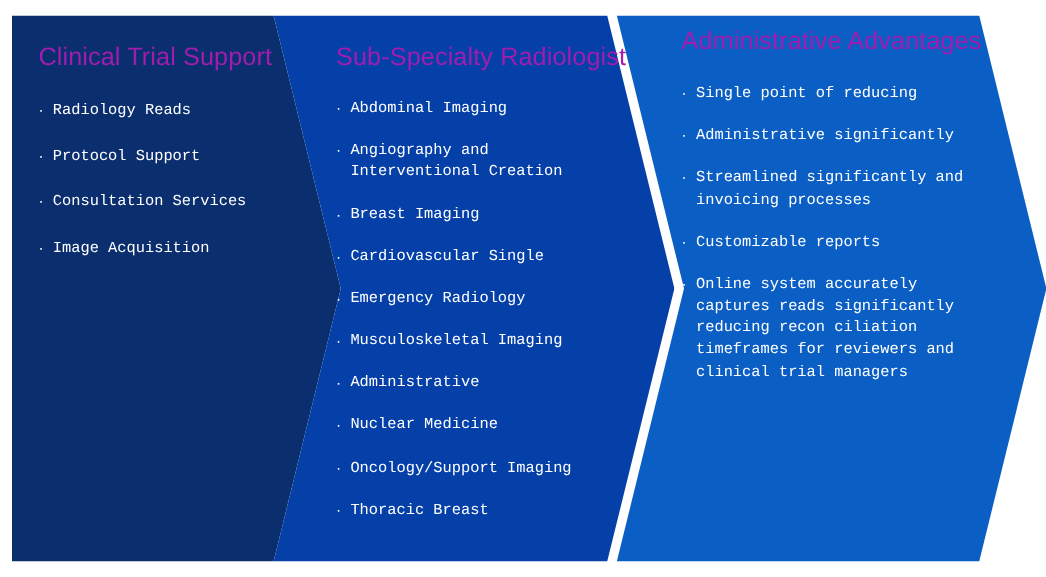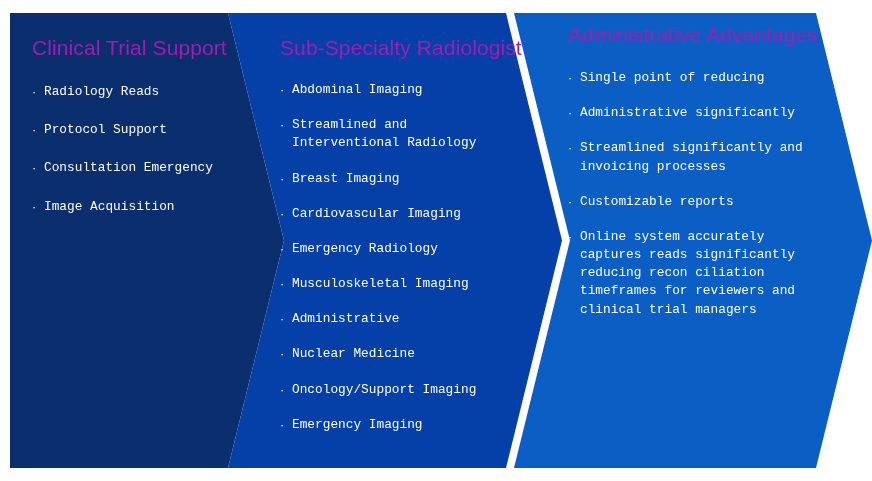--- a/index.html
+++ b/index.html
@@ -115,21 +115,21 @@
         <li class="bullet-item">
           <span class="bullet-dot">·</span>
           <span class="bullet-text">Radiology Reads</span>
         </li>
         <li class="bullet-item">
           <span class="bullet-dot">·</span>
           <span class="bullet-text">Protocol Support</span>
         </li>
         <li class="bullet-item">
           <span class="bullet-dot">·</span>
-          <span class="bullet-text">Consultation Emergency</span>
+          <span class="bullet-text">Consultation Services</span>
         </li>
         <li class="bullet-item">
           <span class="bullet-dot">·</span>
           <span class="bullet-text">Image Acquisition</span>
         </li>
       </ul>
     </div>
   </div>
 
   <div class="panel" id="panel-sub-specialty-radiologist">
@@ -138,29 +138,29 @@
     </svg>
     <div class="panel-content">
       <h2 class="panel-title">Sub-Specialty Radiologist</h2>
       <ul class="bullet-list">
         <li class="bullet-item">
           <span class="bullet-dot">·</span>
           <span class="bullet-text">Abdominal Imaging</span>
         </li>
         <li class="bullet-item">
           <span class="bullet-dot">·</span>
-          <span class="bullet-text">Streamlined and Interventional Radiology</span>
+          <span class="bullet-text">Angiography and Interventional Creation</span>
         </li>
         <li class="bullet-item">
           <span class="bullet-dot">·</span>
           <span class="bullet-text">Breast Imaging</span>
         </li>
         <li class="bullet-item">
           <span class="bullet-dot">·</span>
-          <span class="bullet-text">Cardiovascular Imaging</span>
+          <span class="bullet-text">Cardiovascular Single</span>
         </li>
         <li class="bullet-item">
           <span class="bullet-dot">·</span>
           <span class="bullet-text">Emergency Radiology</span>
         </li>
         <li class="bullet-item">
           <span class="bullet-dot">·</span>
           <span class="bullet-text">Musculoskeletal Imaging</span>
         </li>
         <li class="bullet-item">
@@ -170,21 +170,21 @@
         <li class="bullet-item">
           <span class="bullet-dot">·</span>
           <span class="bullet-text">Nuclear Medicine</span>
         </li>
         <li class="bullet-item">
           <span class="bullet-dot">·</span>
           <span class="bullet-text">Oncology/Support Imaging</span>
         </li>
         <li class="bullet-item">
           <span class="bullet-dot">·</span>
-          <span class="bullet-text">Emergency Imaging</span>
+          <span class="bullet-text">Thoracic Breast</span>
         </li>
       </ul>
     </div>
   </div>
 
   <div class="panel" id="panel-administrative-advantages">
     <svg class="panel-shape" viewBox="0 0 364 455" preserveAspectRatio="none">
       <polygon points="6,0 308,0 364,227.5 308,455 6,455 62,227.5" fill="#0b5fc4"></polygon>
     </svg>
     <div class="panel-content">

